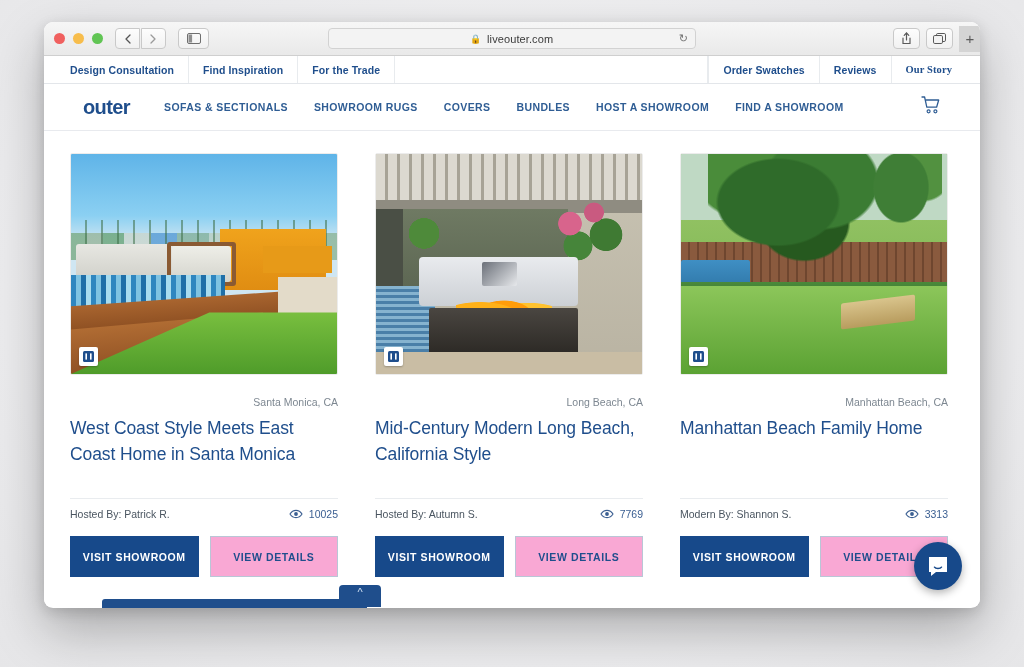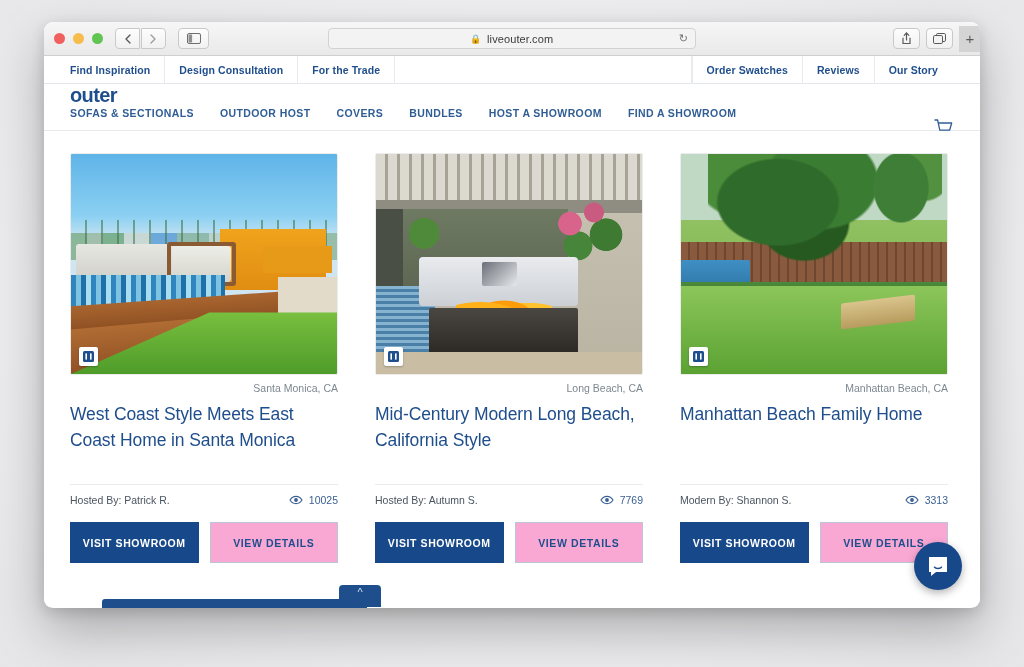--- a/index.html
+++ b/index.html
@@ -102,31 +102,30 @@
   .util-item {
     display: flex; align-items: center;
     padding: 0 14px;
     color: #1f4e8c;
     font-weight: bold;
     letter-spacing: .1px;
     border-right: 1px solid #e8ebee;
   }
   .util-left .util-item:first-child { padding-left: 26px; }
   .util-right .util-item { border-right: none; border-left: 1px solid #e8ebee; }
-  .util-right .util-item:last-child { padding-right: 42px; }
+  .util-right .util-item:last-child { padding-right: 28px; font-family: Liberation Serif, serif; }
   .util-spacer { flex: 1; border-right: 1px solid #e8ebee; }
 
   
   .mainnav {
     height: 47px;
     background: #fff;
     border-bottom: 1px solid #e8eaee;
-    display: flex; 
-    padding: 0 26px;
-    flex-direction: column;
+    display: flex; align-items: center;
+    padding: 0 39px;
   }
   .logo {
     font-size: 20px; font-weight: bold;
     color: #1f4e8c; letter-spacing: -.6px;
     margin-right: 34px;
   }
   .navlinks { display: flex; align-items: center; gap: 26px; }
   .navlink {
     font-size: 10.5px; font-weight: bold;
     color: #2f5d94; letter-spacing: .4px;
@@ -151,21 +150,21 @@
     background: #fff; border-radius: 2px;
     display: flex; align-items: center; justify-content: center;
     box-shadow: 0 1px 2px rgba(0,0,0,.25);
   }
   .badge svg { display:block; }
 
   .loc {
     text-align: right;
     font-size: 10.5px;
     color: #7d8791;
-    margin-top: 7px;
+    margin-top: 21px;
   }
   .title {
     margin-top: 7px;
     font-size: 17.5px;
     line-height: 1.5;
     color: #1f4e8c;
     font-weight: normal;
     letter-spacing: -.1px;
     min-height: 78px;
   }
@@ -361,37 +360,37 @@
           <rect x="3.5" y="0.5" width="9" height="8" rx="1.3" stroke="#5a5a5a" fill="none"></rect>
           <rect x="0.5" y="2.5" width="9" height="8" rx="1.3" stroke="#5a5a5a" fill="#f3f3f3"></rect>
         </svg>
       </div>
       <div class="plusbtn">+</div>
     </div>
   </div>
 
   <div class="utilnav">
     <div class="util-left">
+      <div class="util-item">Design Consultation</div>
       <div class="util-item">Find Inspiration</div>
-      <div class="util-item">Design Consultation</div>
       <div class="util-item">For the Trade</div>
     </div>
     <div class="util-spacer"></div>
     <div class="util-right">
       <div class="util-item">Order Swatches</div>
       <div class="util-item">Reviews</div>
       <div class="util-item">Our Story</div>
     </div>
   </div>
 
   <div class="mainnav">
     <div class="logo">outer</div>
     <div class="navlinks">
       <div class="navlink">SOFAS &amp; SECTIONALS</div>
-      <div class="navlink">OUTDOOR HOST</div>
+      <div class="navlink">SHOWROOM RUGS</div>
       <div class="navlink">COVERS</div>
       <div class="navlink">BUNDLES</div>
       <div class="navlink">HOST A SHOWROOM</div>
       <div class="navlink">FIND A SHOWROOM</div>
     </div>
     <div class="cart">
       <svg width="20" height="18" viewBox="0 0 20 18">
         <path d="M1 1h2.6l2.2 10.2h9.8l2.1-7.2H5.2" stroke="#2f5d94" stroke-width="1.3" fill="none" stroke-linecap="round" stroke-linejoin="round"></path>
         <circle cx="7.6" cy="15.3" r="1.5" stroke="#2f5d94" stroke-width="1.2" fill="none"></circle>
         <circle cx="14.4" cy="15.3" r="1.5" stroke="#2f5d94" stroke-width="1.2" fill="none"></circle>

